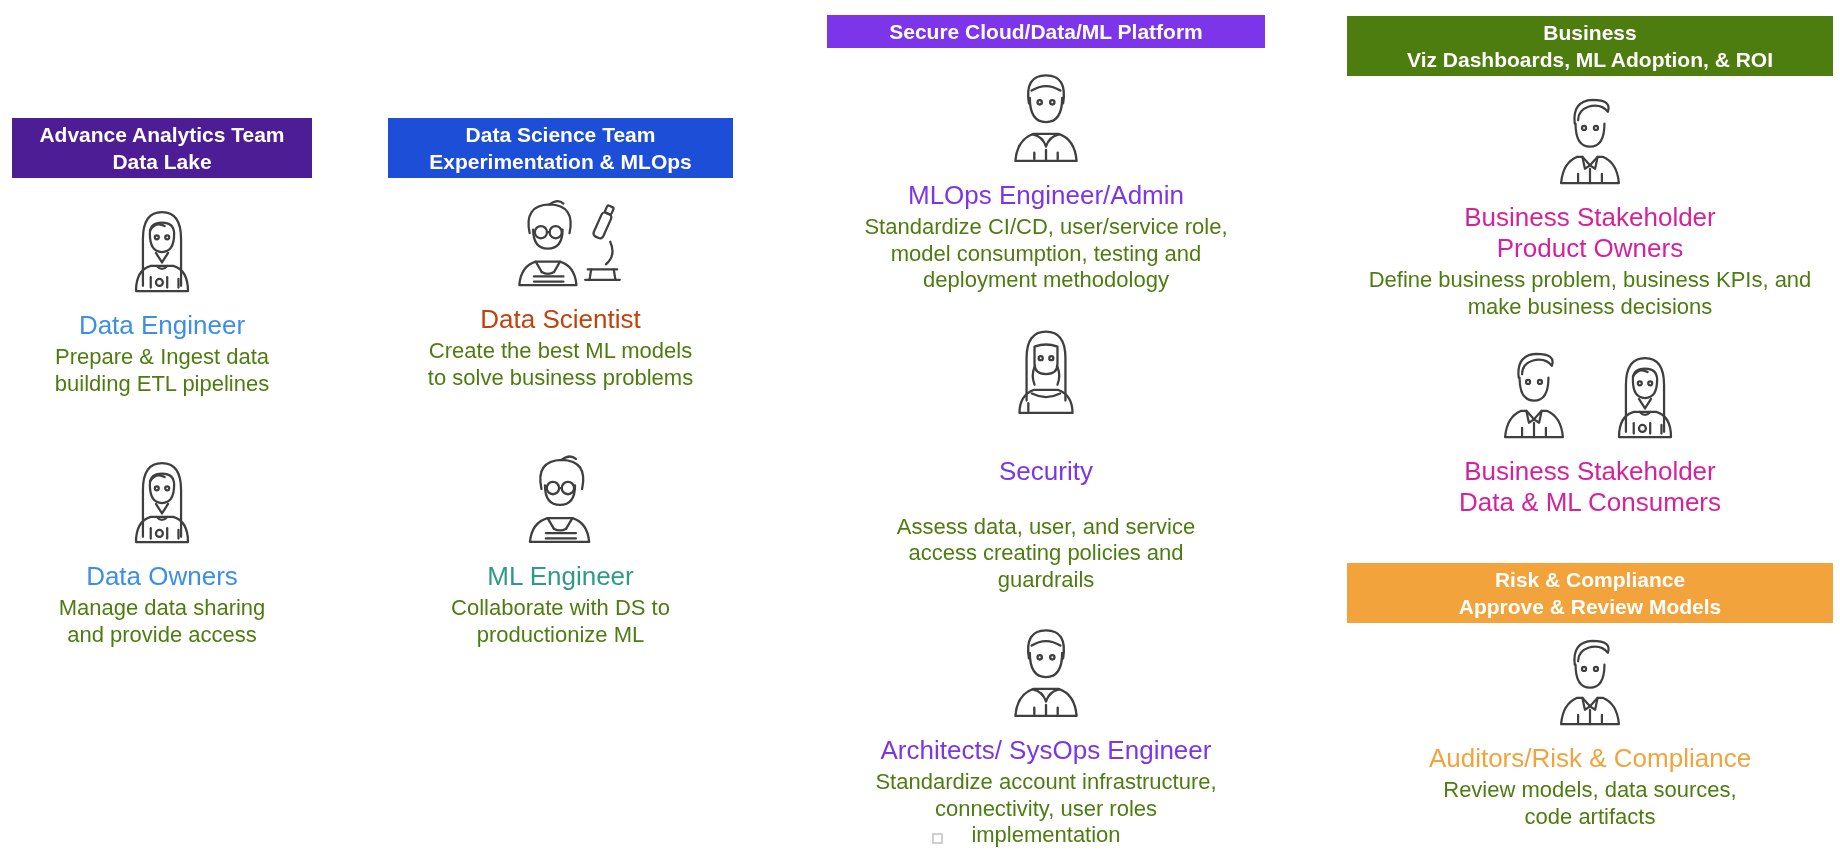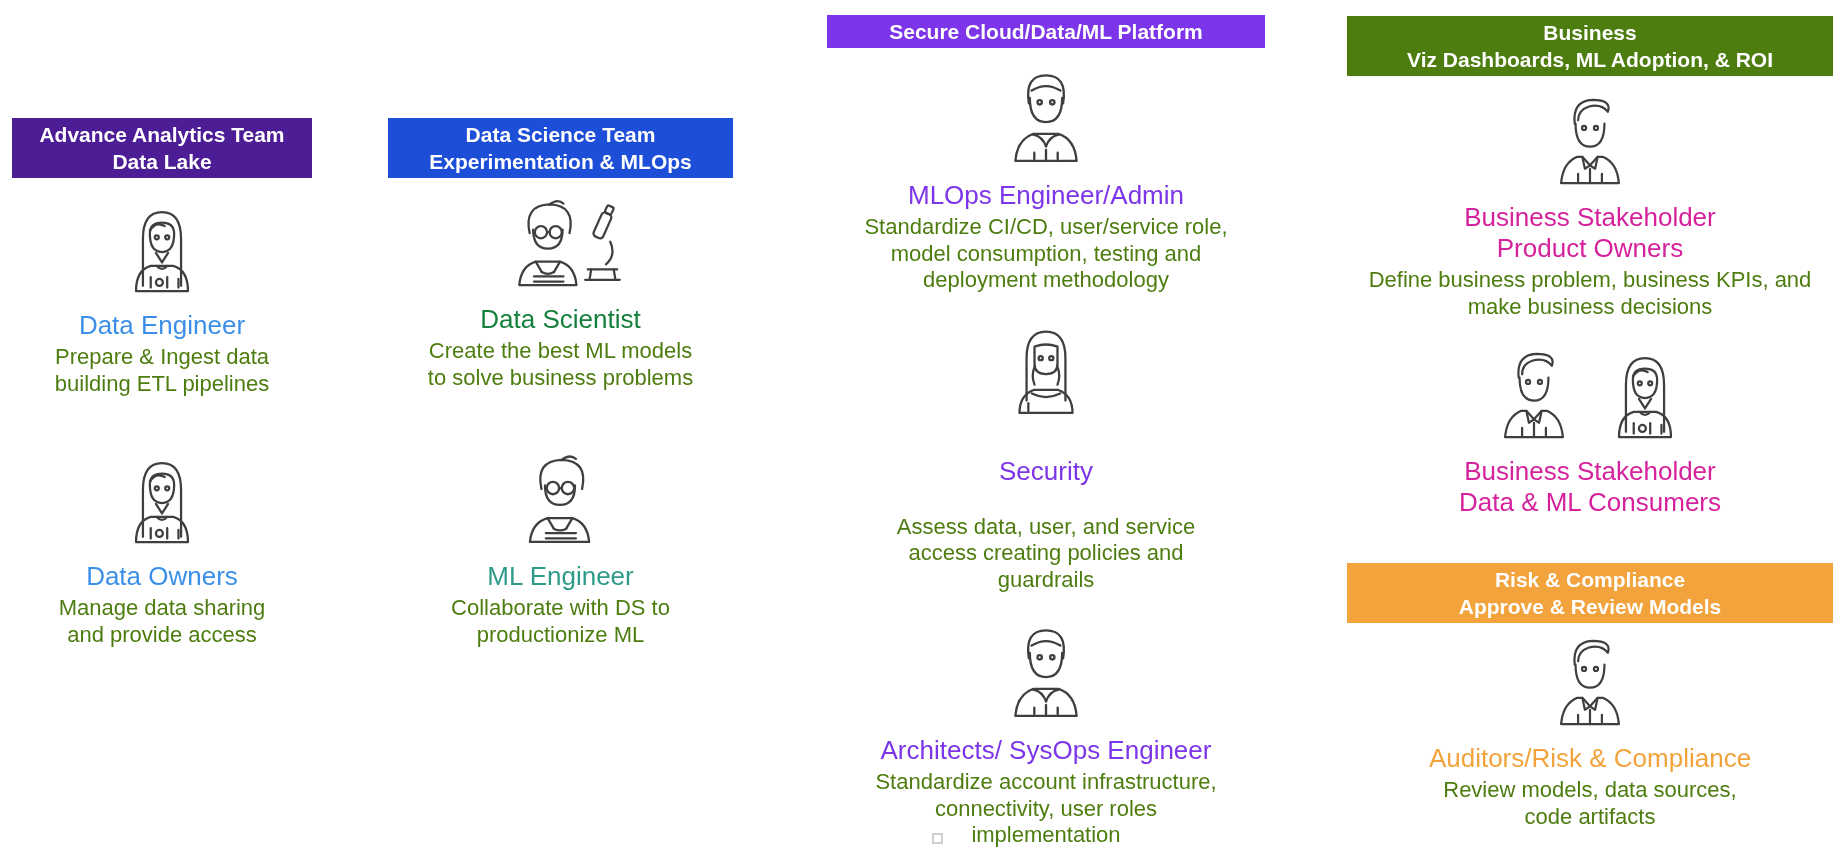--- a/index.html
+++ b/index.html
@@ -146,21 +146,21 @@
       <rect x="115" y="28" width="12" height="30" rx="4"></rect>
       <rect x="117" y="19" width="8" height="9" rx="2"></rect>
     </g>
     <path d="M133,62 Q140,78 128,88"></path>
     <line x1="107" y1="94" x2="141" y2="94"></line>
     <line x1="104" y1="106" x2="144" y2="106"></line>
     <line x1="111" y1="94" x2="109" y2="106"></line>
     <line x1="137" y1="94" x2="139" y2="106"></line>
   </svg>
 </div>
-      <div class="role-title" style="color: #15803d;">Data Scientist</div>
+      <div class="role-title" style="color: #c2410c;">Data Scientist</div>
       <div class="role-desc">Create the best ML models
 to solve business problems</div>
     </div>
 
     <div class="role role-b">
       <div class="role-icon">
   <svg class="picon" viewBox="0 0 120 120" width="106" height="106">
     <path d="M39,52 Q32,20 62,19 Q92,20 85,52"></path>
     <path d="M62,19 Q71,12 78,18"></path>
     <path d="M43,48 Q43,70 60,70 Q77,70 77,48"></path>

